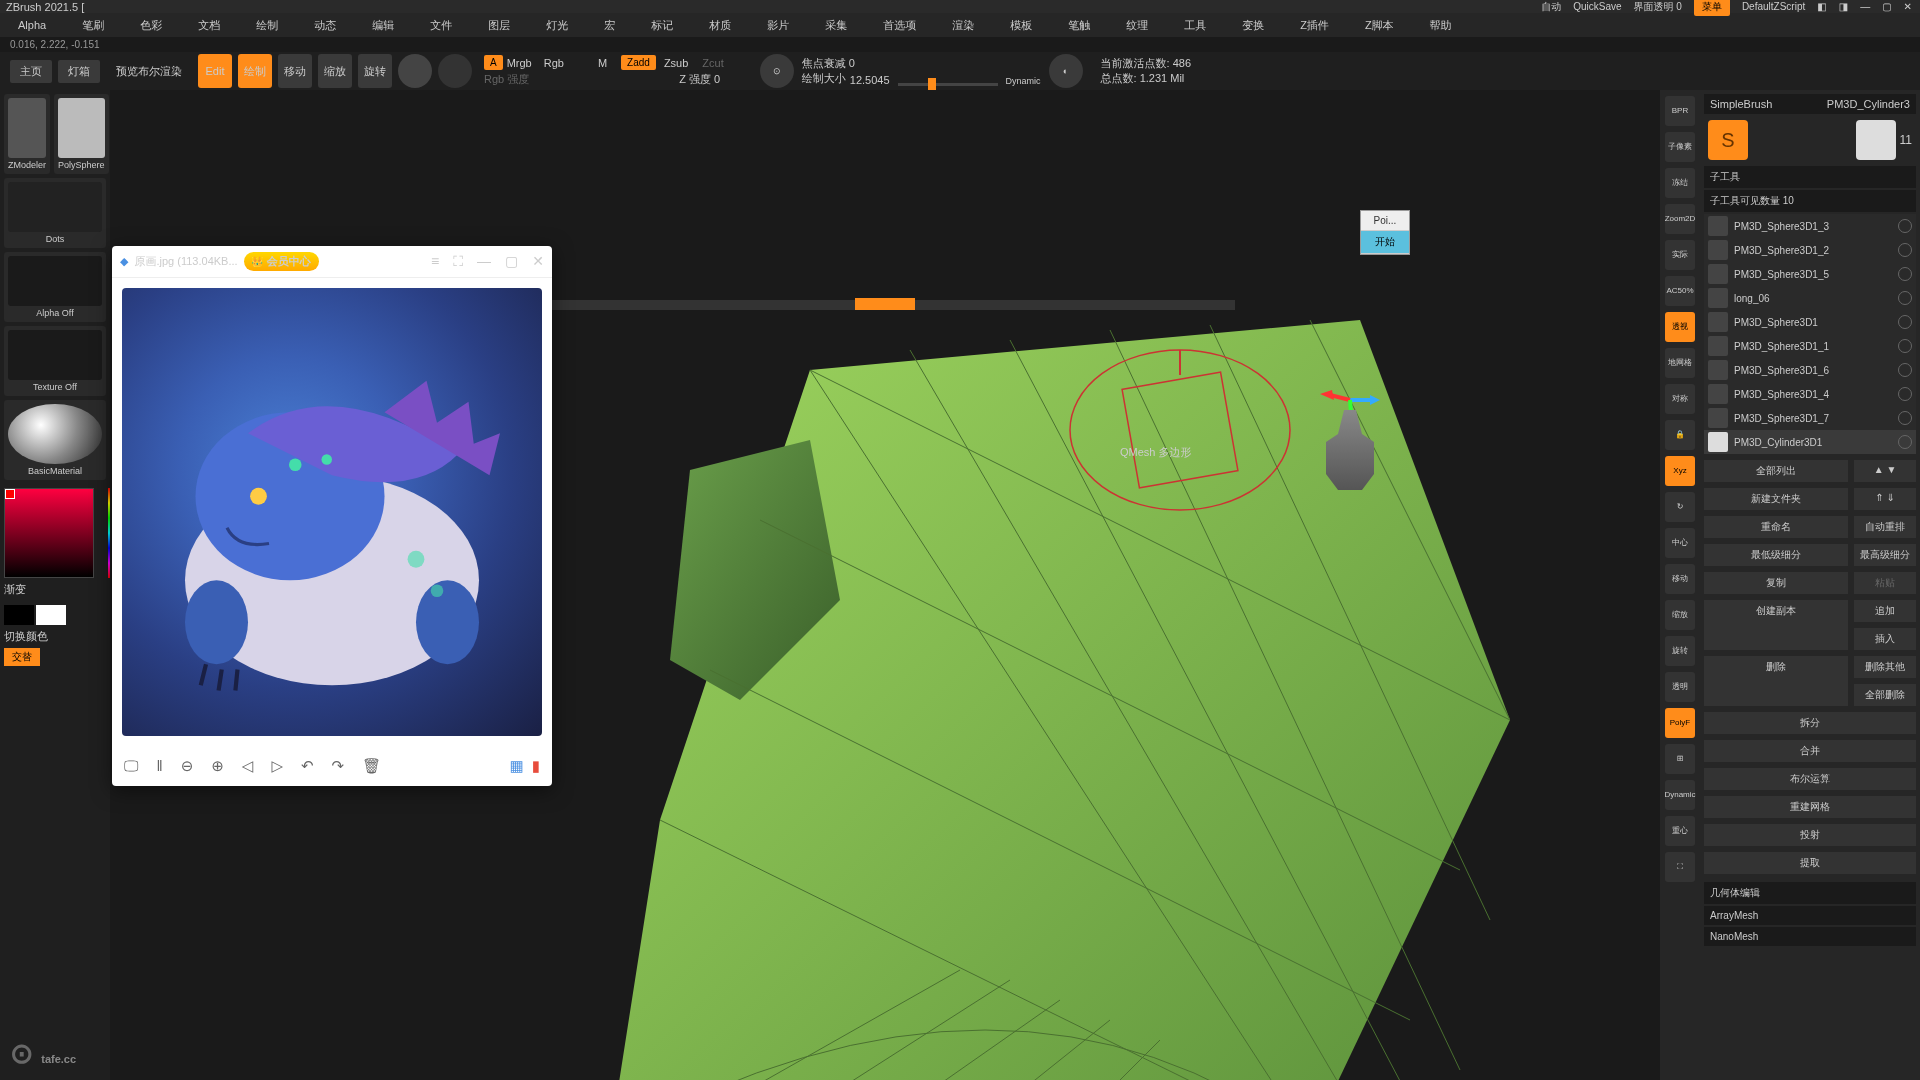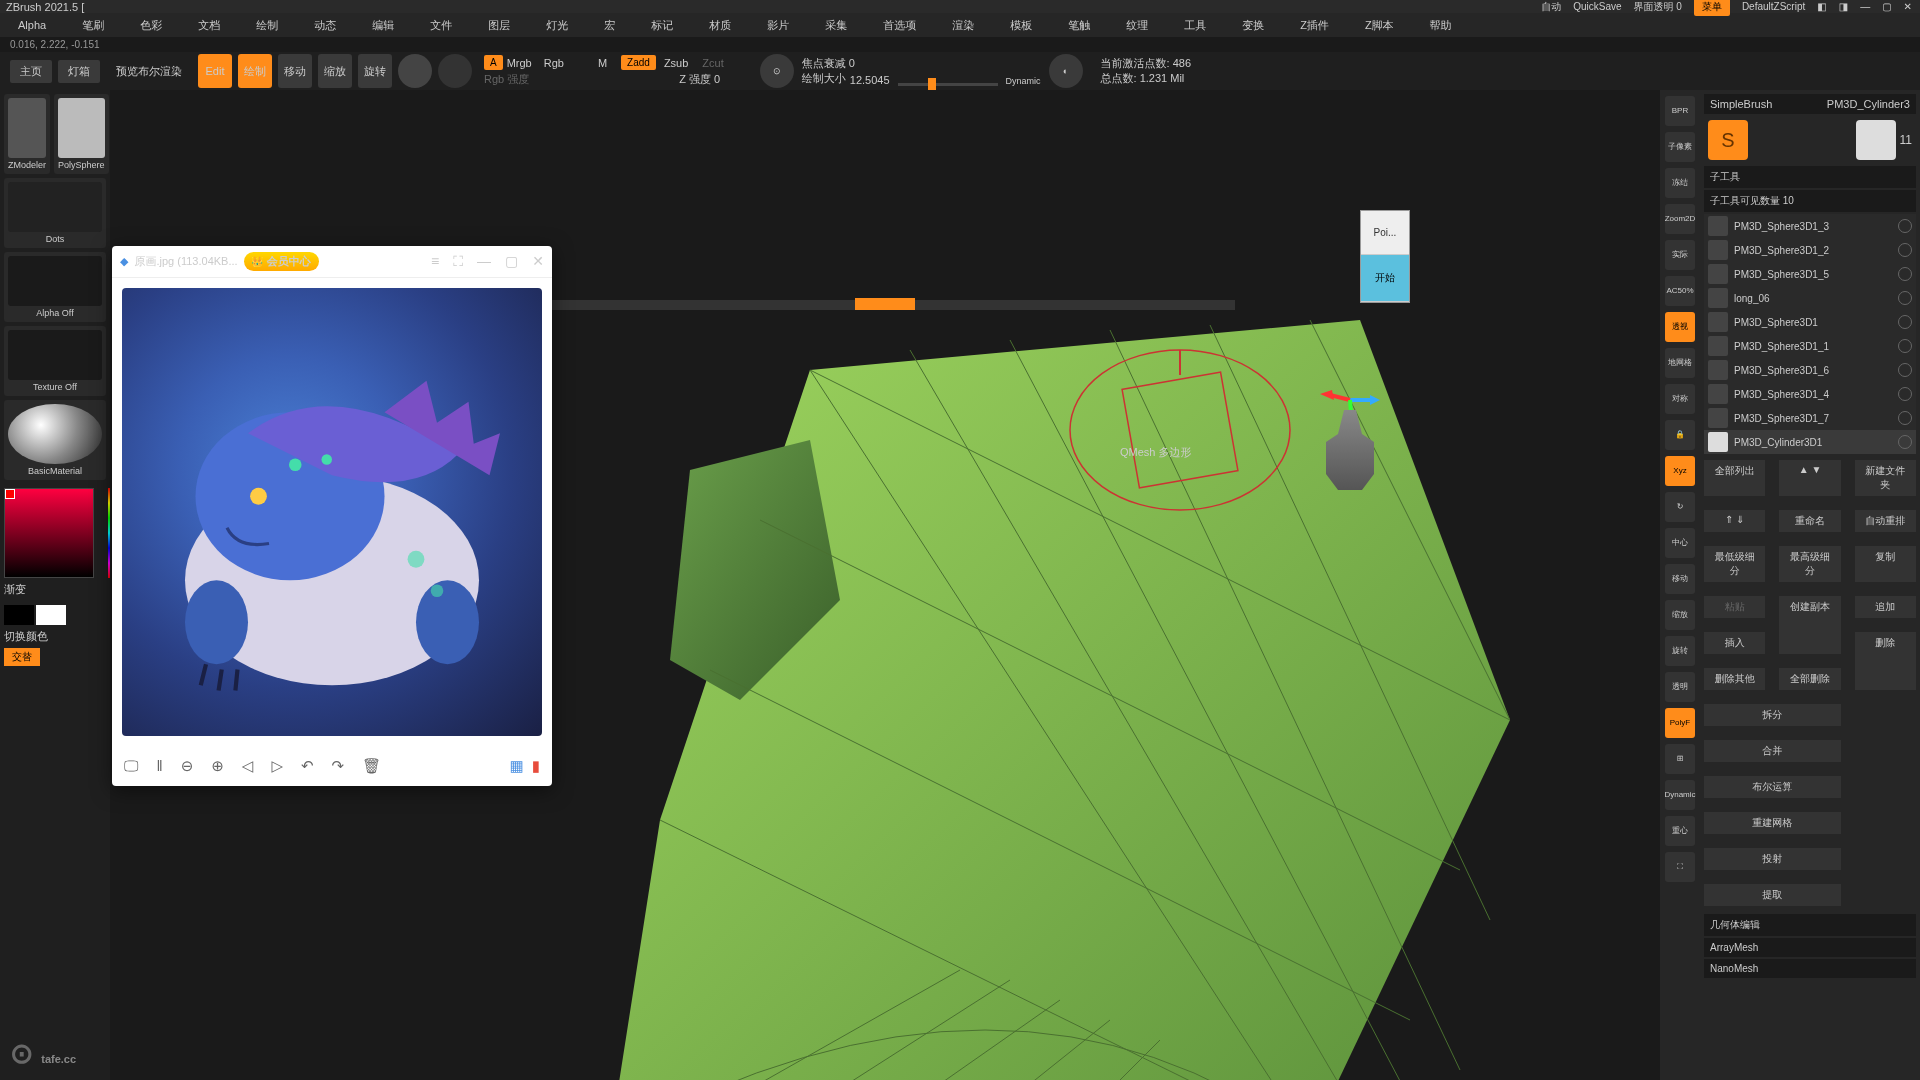--- a/index.html
+++ b/index.html
@@ -32,34 +32,34 @@
 .right-icons{width:40px;background:#262626;display:flex;flex-direction:column;align-items:center;padding:6px 2px;gap:6px}
 .ricon{width:30px;height:30px;background:#333;border-radius:3px;display:flex;align-items:center;justify-content:center;font-size:8px;cursor:pointer;flex-direction:column;text-align:center;line-height:1}
 .ricon.active{background:#ff8c1a;color:#000}
 .right-panel{width:220px;background:#262626;padding:4px;display:flex;flex-direction:column;gap:2px;overflow-y:auto}
 .rp-header{background:#1a1a1a;padding:4px 6px;display:flex;justify-content:space-between;font-size:10px}
 .subtool-item{display:flex;align-items:center;padding:2px 4px;gap:6px;background:#2a2a2a;height:24px;cursor:pointer}
 .subtool-item.sel{background:#3a3a3a}
 .subtool-thumb{width:20px;height:20px;background:#444;border-radius:2px}
 .subtool-name{flex:1;font-size:10px;overflow:hidden;text-overflow:ellipsis;white-space:nowrap}
 .eye{width:14px;height:14px;border:1px solid #666;border-radius:50%}
-.action-grid{display:grid;grid-template-columns:1fr 1fr 1fr;gap:14px;margin-top:4px}
+.action-grid{display:grid;grid-template-columns:1fr;gap:6px;margin-top:4px}
 .action-grid div{background:#333;padding:4px 6px;font-size:10px;cursor:pointer;text-align:center}
 .action-grid div.full{grid-column:1/3}
 .img-viewer{position:absolute;left:112px;top:246px;width:440px;height:540px;background:#fff;border-radius:4px;box-shadow:0 4px 20px rgba(0,0,0,.5);z-index:100}
 .iv-header{height:32px;display:flex;align-items:center;justify-content:space-between;padding:0 8px;border-bottom:1px solid #eee}
 .iv-header-left{display:flex;align-items:center;gap:6px;color:#333;font-size:11px}
 .iv-header-right{display:flex;gap:14px;color:#666}
 .iv-header-right span{cursor:pointer;font-size:14px}
 .iv-body{padding:10px;height:calc(100% - 72px)}
 .iv-img{width:100%;height:100%;background:radial-gradient(circle at 40% 40%,#4a7fd4 0%,#3a5fb4 30%,#2a3f84 60%,#1a2044 100%);border-radius:4px;position:relative;overflow:hidden}
 .iv-footer{height:40px;display:flex;align-items:center;justify-content:space-between;padding:0 12px}
 .iv-footer span{color:#666;cursor:pointer;font-size:15px}
 .poi-box{position:absolute;right:250px;top:120px;width:50px;background:#eee;border:1px solid #999;z-index:50}
-.poi-box div{padding:16px 6px;color:#333;font-size:10px;border-bottom:1px solid #ccc;text-align:center}
+.poi-box div{padding:4px 6px;color:#333;font-size:10px;border-bottom:1px solid #ccc;text-align:center}
 .poi-box div.blue{background:#5bc0de;color:#000}
 .brush-circle{position:absolute;left:950px;top:250px;width:240px;height:180px;pointer-events:none}
 .brush-label{position:absolute;left:1010px;top:355px;font-size:11px;color:#ccc;pointer-events:none}
 .orange-txt{background:#ff8c1a;color:#000;padding:2px 8px;font-size:10px}
 .menu-btn{background:#ff8c1a;color:#000;padding:2px 8px;font-size:10px;border-radius:2px}
 .gizmo{position:absolute;right:280px;top:280px;width:60px;height:60px}
 .sil{position:absolute;right:280px;top:320px;width:60px;height:80px;background:linear-gradient(#888,#555);clip-path:polygon(40% 0,60% 0,70% 30%,90% 40%,90% 80%,70% 100%,30% 100%,10% 80%,10% 40%,30% 30%)}
 .logo{position:absolute;left:10px;bottom:10px;font-size:28px;color:#999;font-weight:bold;opacity:.6}
 .vip-badge{background:linear-gradient(#ffd700,#ffaa00);color:#8b4500;padding:2px 8px;border-radius:10px;font-size:10px;font-weight:bold}
 .slider-track{width:100px;height:3px;background:#444;position:relative;margin:0 8px}

